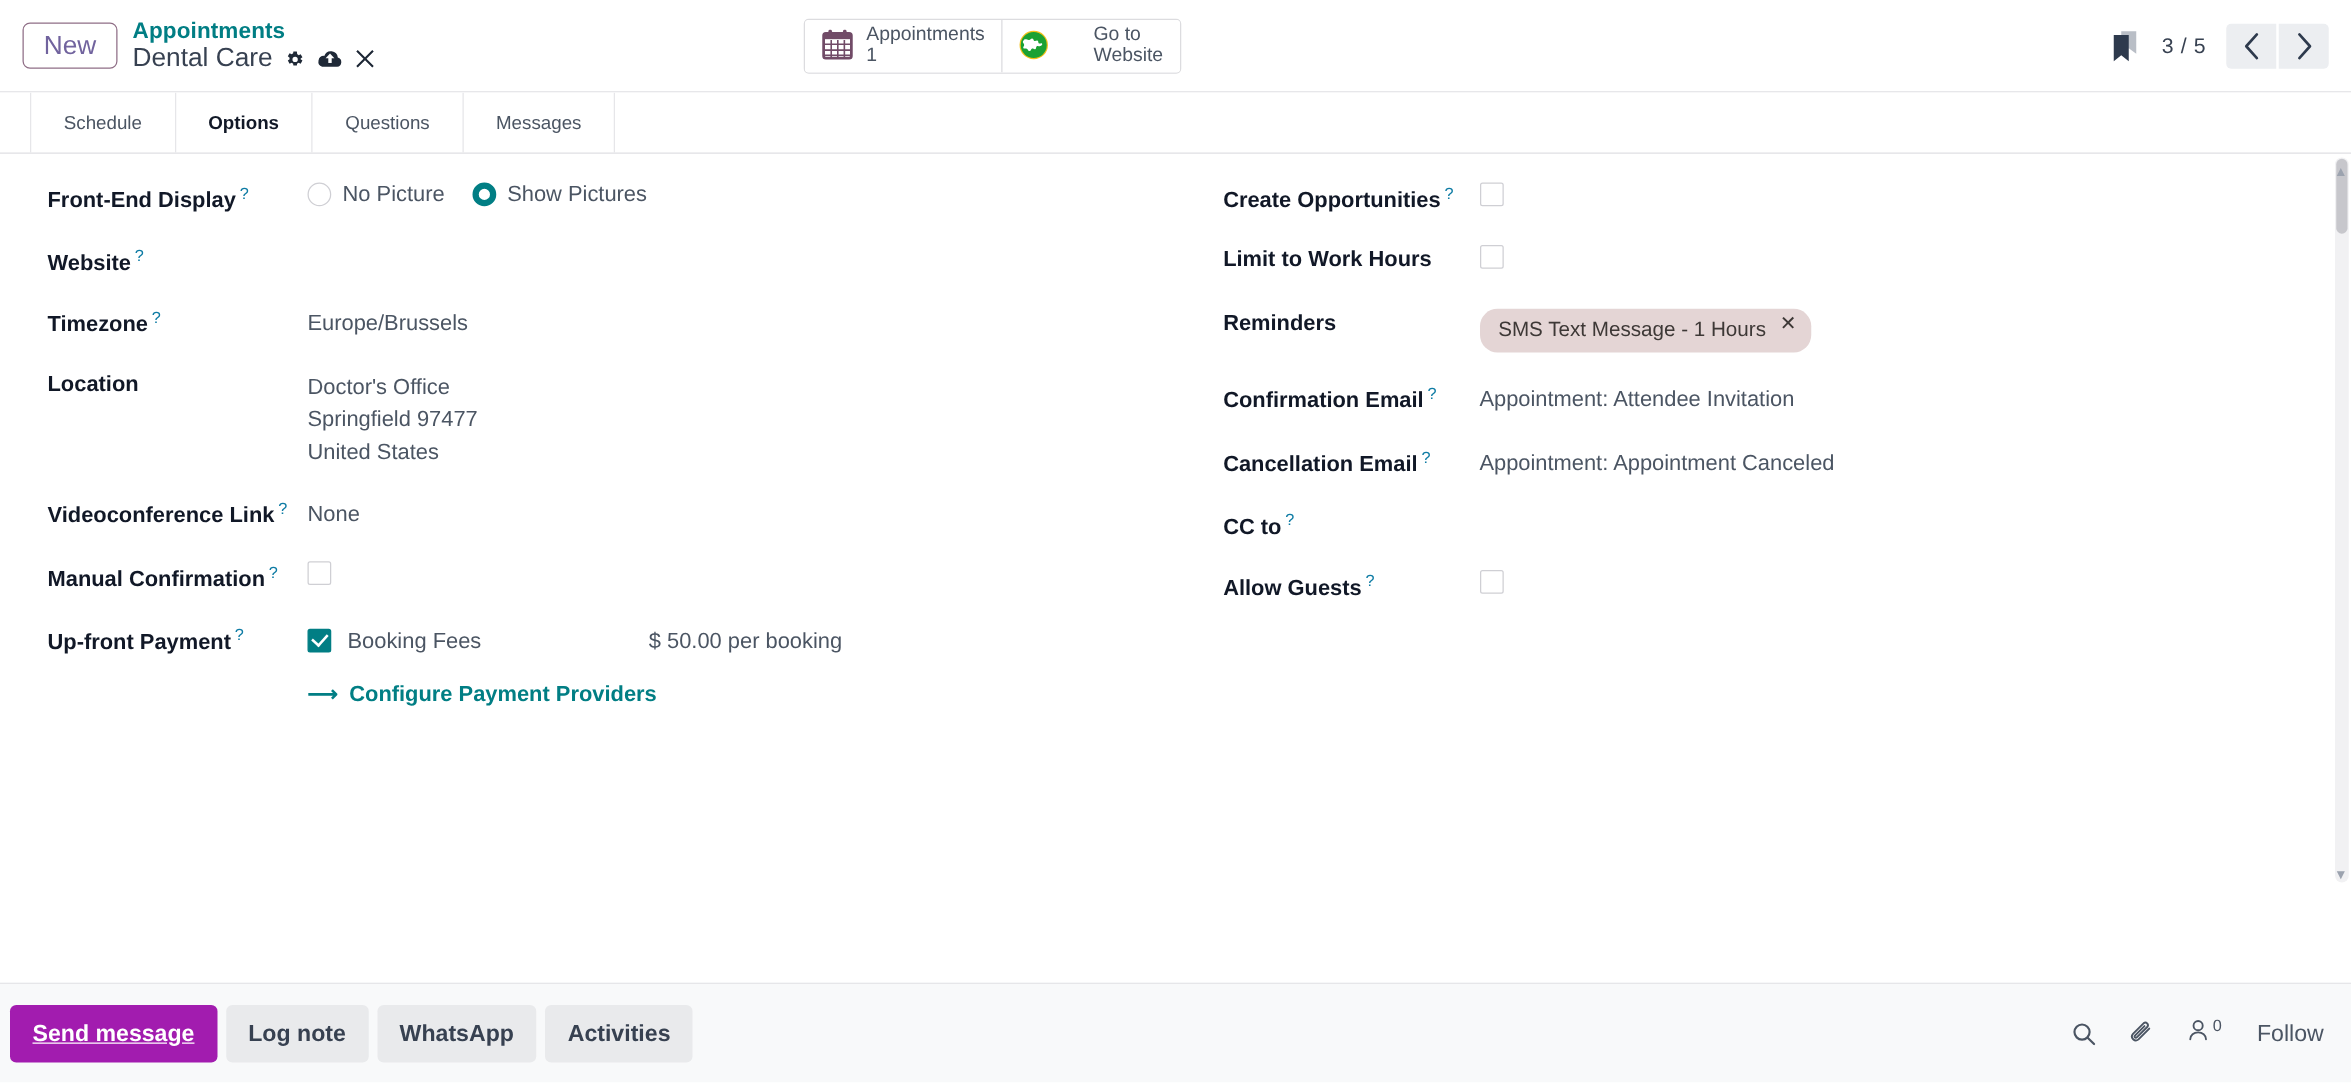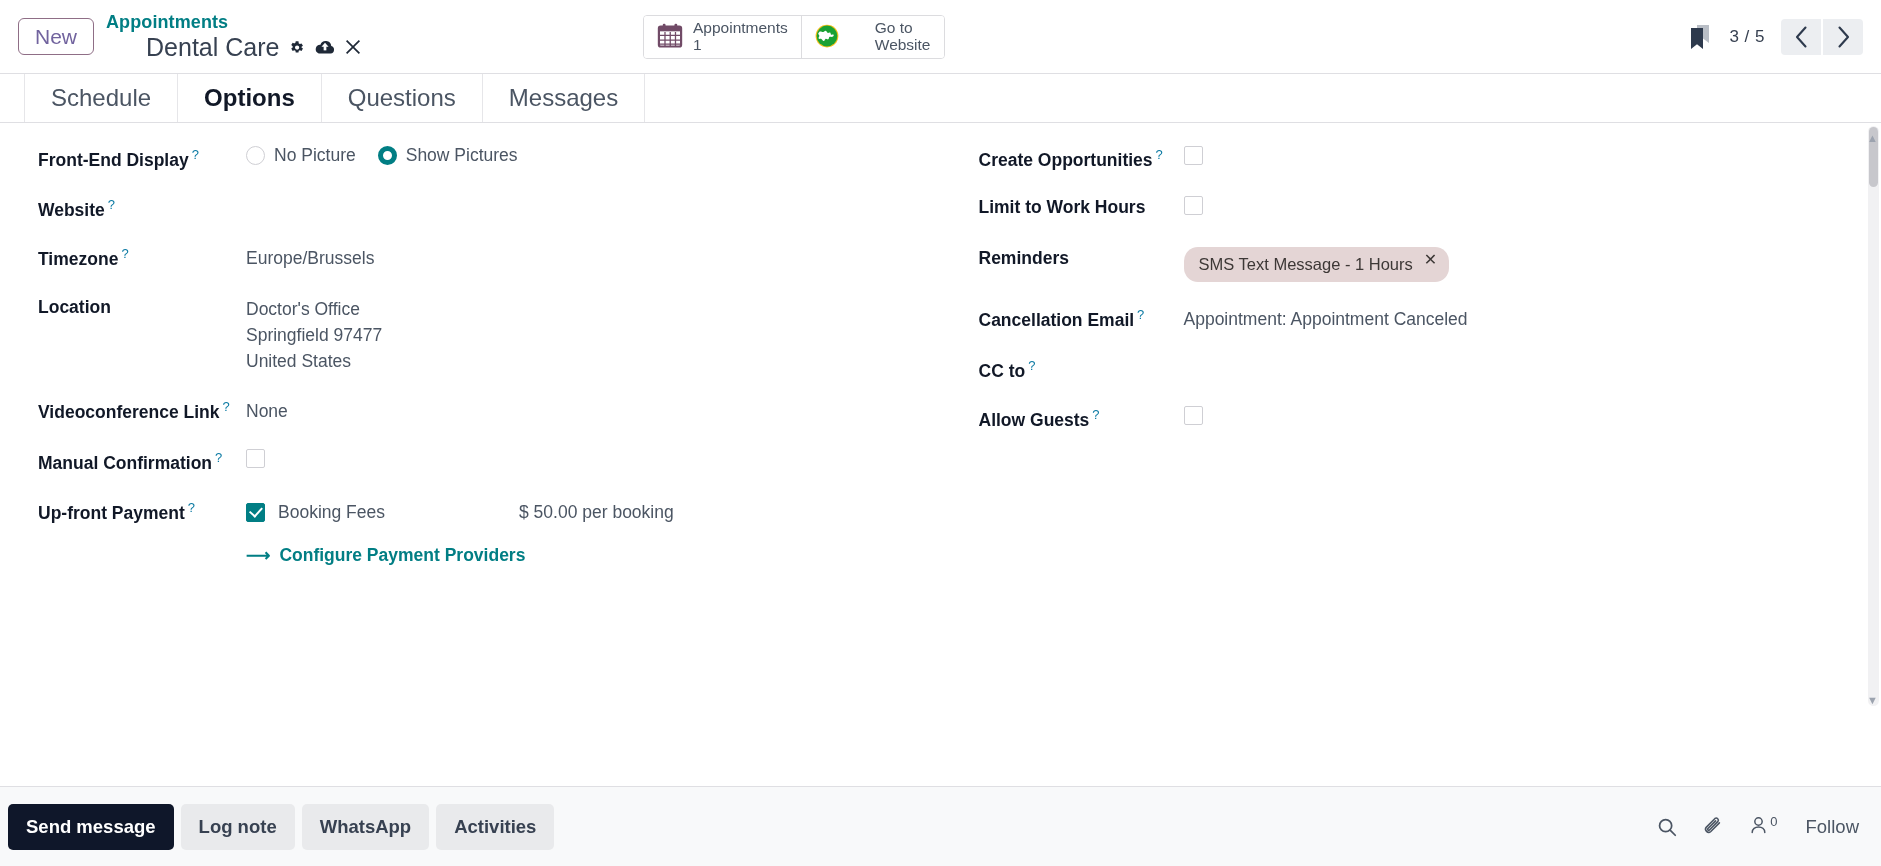--- a/index.html
+++ b/index.html
@@ -37,23 +37,22 @@
   .breadcrumb-wrap { display: flex; flex-direction: column; justify-content: center; line-height: 1.12; }
   .bc-parent {
     color: #017e84;
     font-size: 18px;
     font-weight: bold;
     cursor: pointer;
     letter-spacing: 0.1px;
   }
   .bc-current-row { display: flex; align-items: center; gap: 9px; margin-top: 1px; }
   .bc-current {
-    font-size: 25px;
+    font-size: 21px;
     color: #374151;
-    margin-left: 40px;
   }
   .icon-btn {
     background: none; border: none; padding: 0; cursor: pointer;
     display: inline-flex; align-items: center; justify-content: center;
     color: #1f2937;
   }
   .gear-ico { width: 17px; height: 17px; }
   .cloud-ico { width: 22px; height: 17px; }
   .x-ico { width: 16px; height: 16px; }
 
@@ -109,21 +108,21 @@
   .tabs {
     display: flex;
     border-bottom: 1px solid #dfdfe3;
     padding-left: 24px;
     height: 49px;
     align-items: stretch;
   }
   .tab {
     padding: 0 26px;
     display: flex; align-items: center;
-    font-size: 24px;
+    font-size: 15px;
     color: #4b5563;
     cursor: pointer;
     border-left: 1px solid #e6e6e9;
     background: transparent;
     font-family: "Liberation Sans", sans-serif;
   }
   .tab:last-of-type { border-right: 1px solid #e6e6e9; }
   .tab.active {
     color: #111827;
     font-weight: 600;
@@ -258,21 +257,21 @@
     background: #e9eaec;
     border: none;
     border-radius: 5px;
     padding: 12px 18px;
     font-size: 18.5px;
     color: #374151;
     cursor: pointer;
     font-family: "Liberation Sans", sans-serif;
     font-weight: bold;
   }
-  .chat-btn.primary { background: #0f172a; color: #fff; }
+  .chat-btn.primary { background: #a21caf; color: #fff; text-decoration: underline; }
   .chat-right {
     margin-left: auto;
     display: flex; align-items: center; gap: 24px;
     color: #4b5563;
   }
   .follower-wrap { display: inline-flex; align-items: flex-start; cursor: pointer; }
   .follower-count { font-size: 13px; color: #4b5563; margin-left: 1px; }
   .follow-btn {
     font-size: 18.5px; color: #4b5563; cursor: pointer;
     background: none; border: none; font-family: "Liberation Sans", sans-serif;
@@ -467,20 +466,24 @@
       <div class="frow">
         <div class="flabel">Reminders</div>
         <div class="fvalue">
           <span class="chip">
             <span>SMS Text Message - 1 Hours</span>
             <span class="chip-x">✕</span>
           </span>
         </div>
       </div>
 
+      <div class="frow">
+        <div class="flabel"><span>Confirmation Email</span><span class="tip">?</span></div>
+        <div class="fvalue">Appointment: Attendee Invitation</div>
+      </div>
 
       <div class="frow">
         <div class="flabel"><span>Cancellation Email</span><span class="tip">?</span></div>
         <div class="fvalue">Appointment: Appointment Canceled</div>
       </div>
 
       <div class="frow">
         <div class="flabel"><span>CC to</span><span class="tip">?</span></div>
         <div class="fvalue"></div>
       </div>

